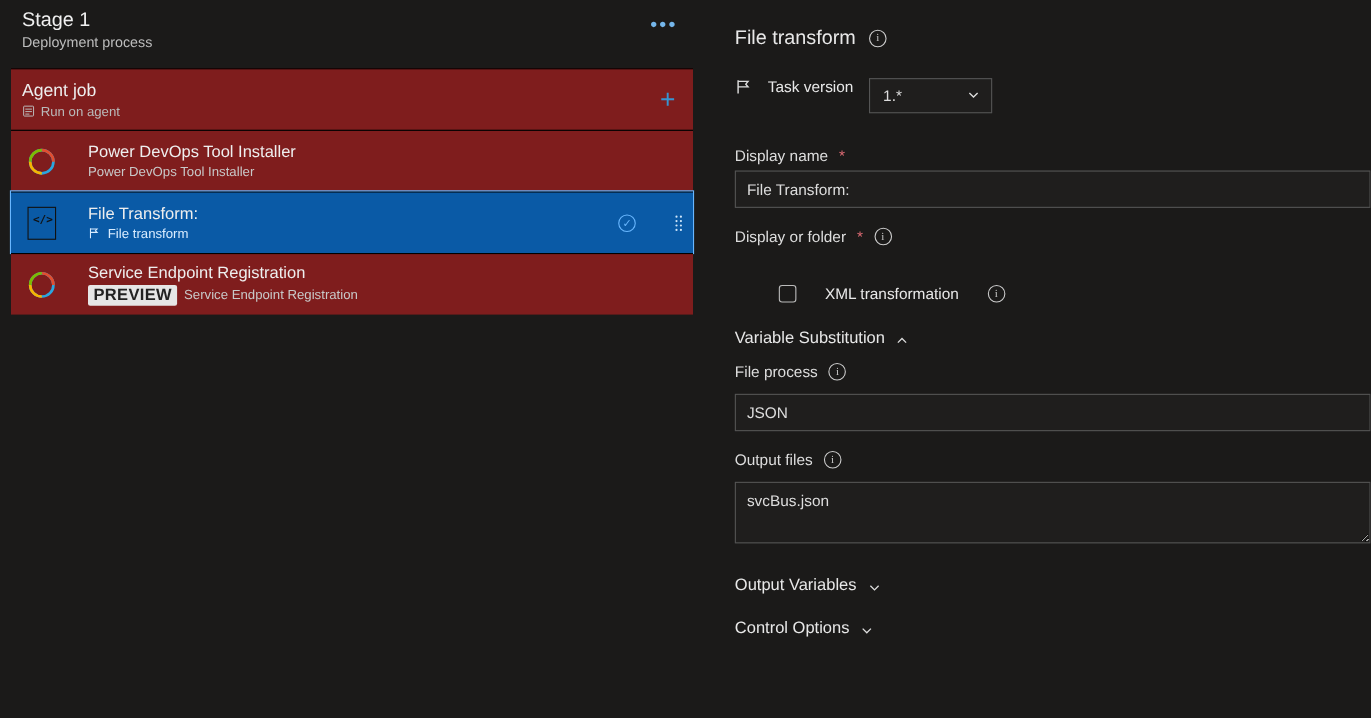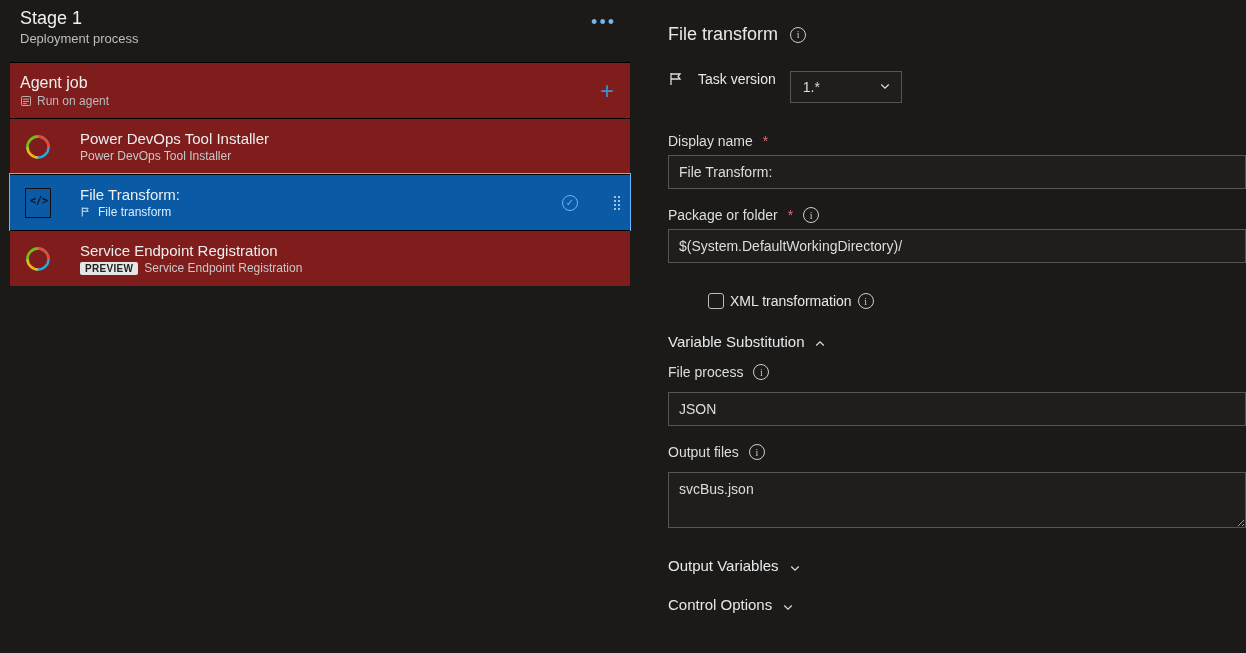--- a/index.html
+++ b/index.html
@@ -63,21 +63,21 @@
   }
   .task-row.selected .task-sub { color:#d9ecff; }
   .check-circle {
     width:16px; height:16px; border-radius:50%; border:1.5px solid #69b7ff;
     display:flex; align-items:center; justify-content:center; color:#69b7ff; font-size:10px;
   }
   .grip { width:6px; display:flex; flex-direction:column; gap:2px; margin-left:8px;}
   .grip span{ width:2px; height:2px; background:#d0e7fb; border-radius:50%; display:inline-block;}
   .griprow{display:flex; gap:2px;}
   .preview-badge{
-    background:#e6e6e6; color:#222; font-size:10px; font-weight:600;
+    background:#e6e6e6; color:#222; font-size:15px; font-weight:600;
     padding:1px 5px; border-radius:2px; letter-spacing:0.3px;
   }
   .devops-icon svg{ width:26px; height:26px;}
   .ft-icon{
     width:26px; height:30px; border:1.5px solid #111; position:relative;
     background:transparent;
   }
   .ft-icon::before{
     content:"</>"; position:absolute; left:4px; top:6px; font-size:10px; color:#111; font-weight:700;
     font-family: monospace;
@@ -98,21 +98,21 @@
   .select .chev{position:absolute;right:10px;top:8px;}
   .chev{width:12px;height:12px;}
   .label{font-size:14px;color:#ddd;margin-bottom:6px;display:flex;align-items:flex-start;gap:10px;}
   .req{color:#e06c75;}
   .input, .textarea{
     width:100%; background:#1f1e1d; border:1px solid #555; color:#ddd;
     padding:8px 10px; font-size:14px; font-family:inherit; outline:none;
   }
   .textarea{min-height:56px;resize:vertical;}
   .field{margin-bottom:18px;}
-  .checkbox-row{display:flex;align-items:center;gap:6px;margin:12px 0 16px 0;padding-left:40px;}
+  .checkbox-row{display:flex;align-items:center;gap:26px;margin:12px 0 16px 0;padding-left:40px;}
   .cbox{width:16px;height:16px;border:1.5px solid #bbb;border-radius:3px;display:inline-block;}
   .section-h{display:flex;align-items:flex-end;gap:10px;font-size:15px;margin:8px 0 14px 0;cursor:pointer;}
   .agent-icon{width:12px;height:12px;}
   .flag-icon-sm{width:12px;height:12px;}
   .spacer{height:6px;}
 </style>
 </head>
 <body>
 
 <div class="left">
@@ -230,25 +230,24 @@
   <div class="field">
     <div class="label">
       <span>Display name</span>
         <span class="req">*</span>
     </div>
     <input class="input" value="File Transform:" style="">
   </div>
 
   <div class="field">
     <div class="label">
-      <span>Package or folder</span>
+      <span>Display or folder</span>
         <span class="req">*</span>
       <span class="info-icon">i</span>
     </div>
-    <input class="input" value="$(System.DefaultWorkingDirectory)/" style="">
   </div>
 
   <div class="checkbox-row">
     <span class="cbox"></span>
     <span>XML transformation</span>
     <span class="info-icon">i</span>
   </div>
 
   <div class="section-h">
     <span>Variable Substitution</span>

